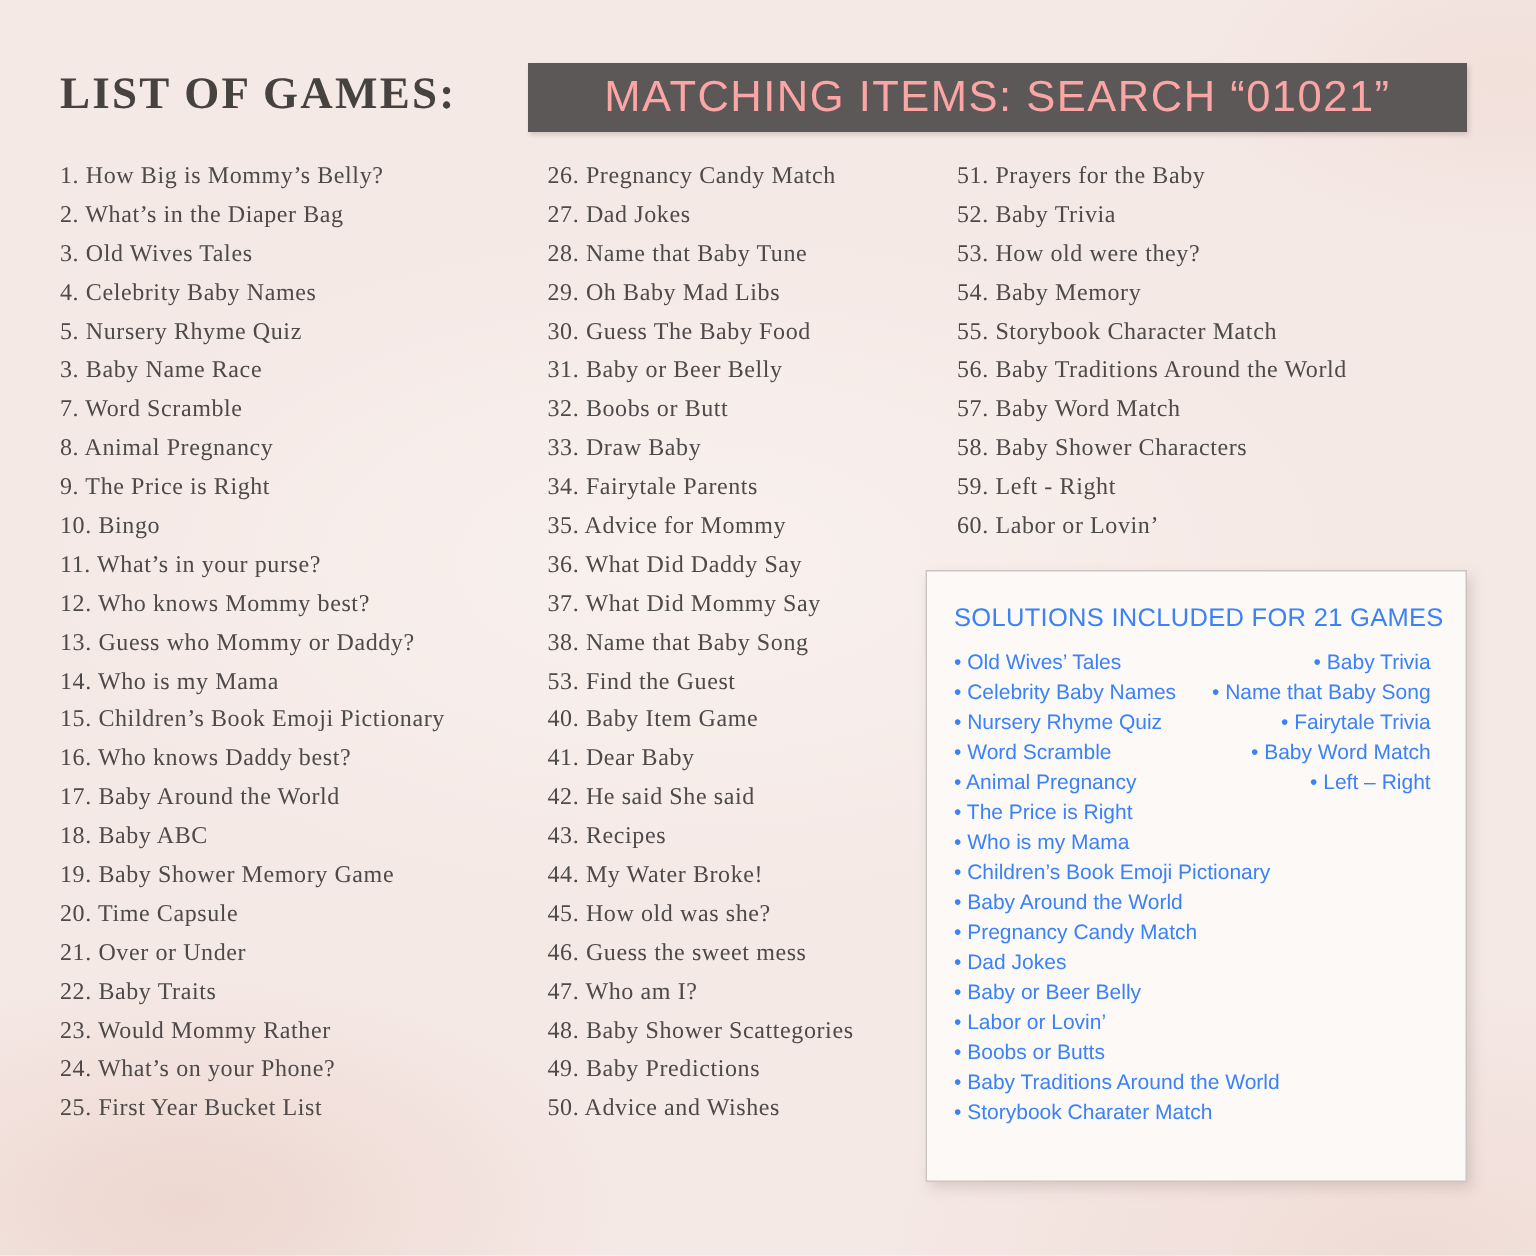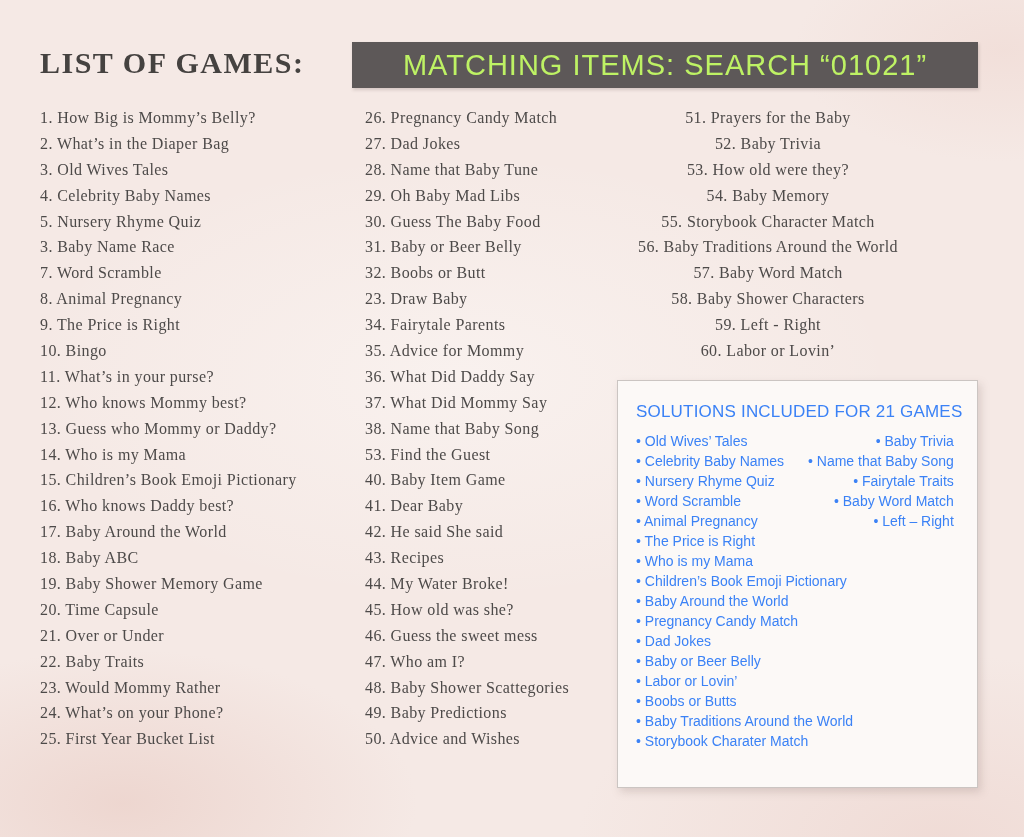--- a/index.html
+++ b/index.html
@@ -15,30 +15,30 @@
       #f5e9e5;
     font-family:"Liberation Serif", serif;
   }
   .page-title {
     position:absolute; left:40px; top:46px;
     font-size:30px; font-weight:bold; letter-spacing:1.5px;
     color:#454240; margin:0; white-space:nowrap;
   }
   .banner {
     position:absolute; left:352px; top:42px; width:626px; height:46px;
-    background:#5d5858; color:#bef264;
+    background:#5d5858; color:#fca5a5;
     display:flex; align-items:center; justify-content:center;
     font-family:"Liberation Sans", sans-serif;
     font-size:29px; letter-spacing:1px; white-space:nowrap;
     box-shadow:1px 2px 3px rgba(120,100,95,0.25);
   }
   .game-list { position:absolute; top:105px; font-size:16px; color:#4d4a49; }
   .col-1 { left:40px; }
   .col-2 { left:365px; }
-  .col-3 { left:638px;text-align:center; }
+  .col-3 { left:638px; }
   .game-item { height:25.9px; line-height:25.9px; white-space:nowrap; letter-spacing:0.4px; }
   .solutions {
     position:absolute; left:617px; top:380px; width:361px; height:408px;
     box-sizing:border-box;
     background:#fcf9f7;
     border:1px solid #cbc5c2;
     box-shadow:3px 4px 8px rgba(150,130,125,0.28);
   }
   .sol-title {
     position:absolute; left:18px; top:21px;
@@ -93,21 +93,21 @@
     </div>
 
   <div class="game-list col-2">
       <div class="game-item">26. Pregnancy Candy Match</div>
       <div class="game-item">27. Dad Jokes</div>
       <div class="game-item">28. Name that Baby Tune</div>
       <div class="game-item">29. Oh Baby Mad Libs</div>
       <div class="game-item">30. Guess The Baby Food</div>
       <div class="game-item">31. Baby or Beer Belly</div>
       <div class="game-item">32. Boobs or Butt</div>
-      <div class="game-item">23. Draw Baby</div>
+      <div class="game-item">33. Draw Baby</div>
       <div class="game-item">34. Fairytale Parents</div>
       <div class="game-item">35. Advice for Mommy</div>
       <div class="game-item">36. What Did Daddy Say</div>
       <div class="game-item">37. What Did Mommy Say</div>
       <div class="game-item">38. Name that Baby Song</div>
       <div class="game-item">53. Find the Guest</div>
       <div class="game-item">40. Baby Item Game</div>
       <div class="game-item">41. Dear Baby</div>
       <div class="game-item">42. He said She said</div>
       <div class="game-item">43. Recipes</div>
@@ -149,19 +149,19 @@
         <div class="sol-item">Dad Jokes</div>
         <div class="sol-item">Baby or Beer Belly</div>
         <div class="sol-item">Labor or Lovin’</div>
         <div class="sol-item">Boobs or Butts</div>
         <div class="sol-item">Baby Traditions Around the World</div>
         <div class="sol-item">Storybook Charater Match</div>
       </div>
     <div class="sol-list sol-col2">
         <div class="sol-item">Baby Trivia</div>
         <div class="sol-item">Name that Baby Song</div>
-        <div class="sol-item">Fairytale Traits</div>
+        <div class="sol-item">Fairytale Trivia</div>
         <div class="sol-item">Baby Word Match</div>
         <div class="sol-item">Left – Right</div>
       </div>
   </div>
 
 </div>
 
 </body></html>

